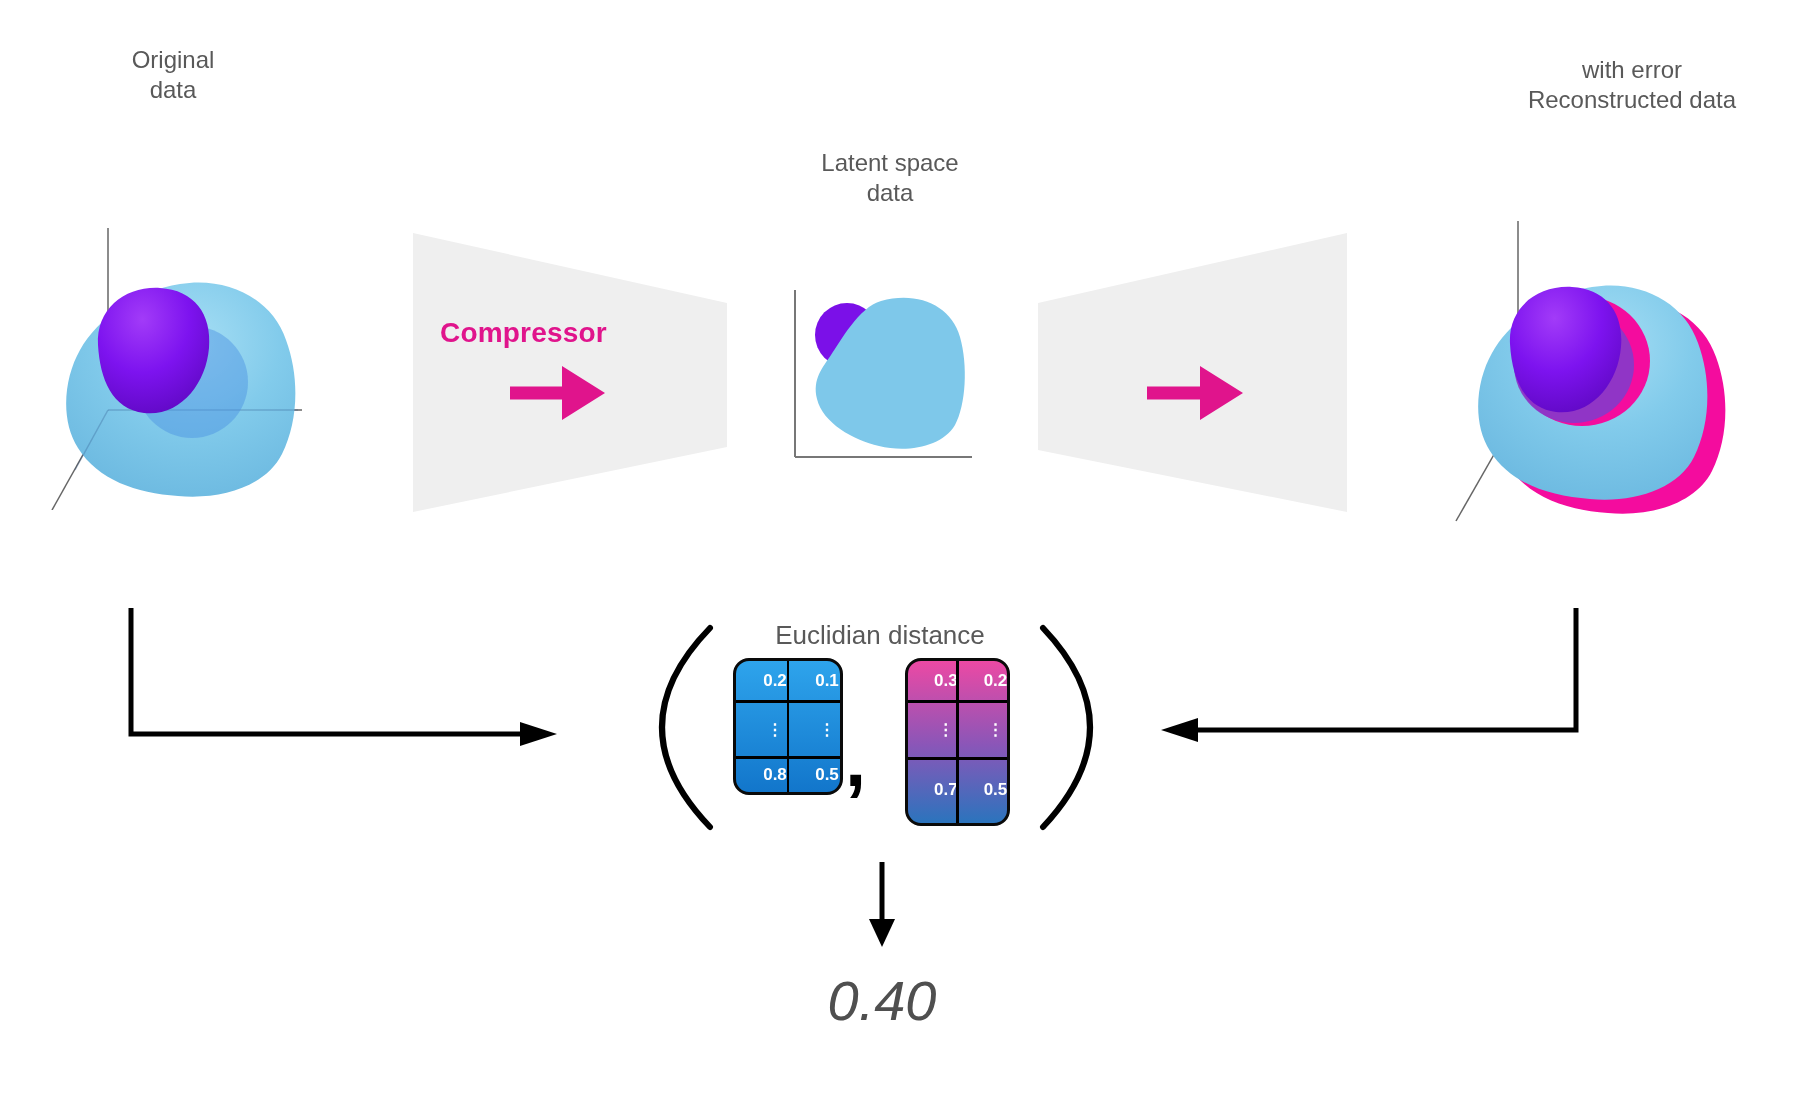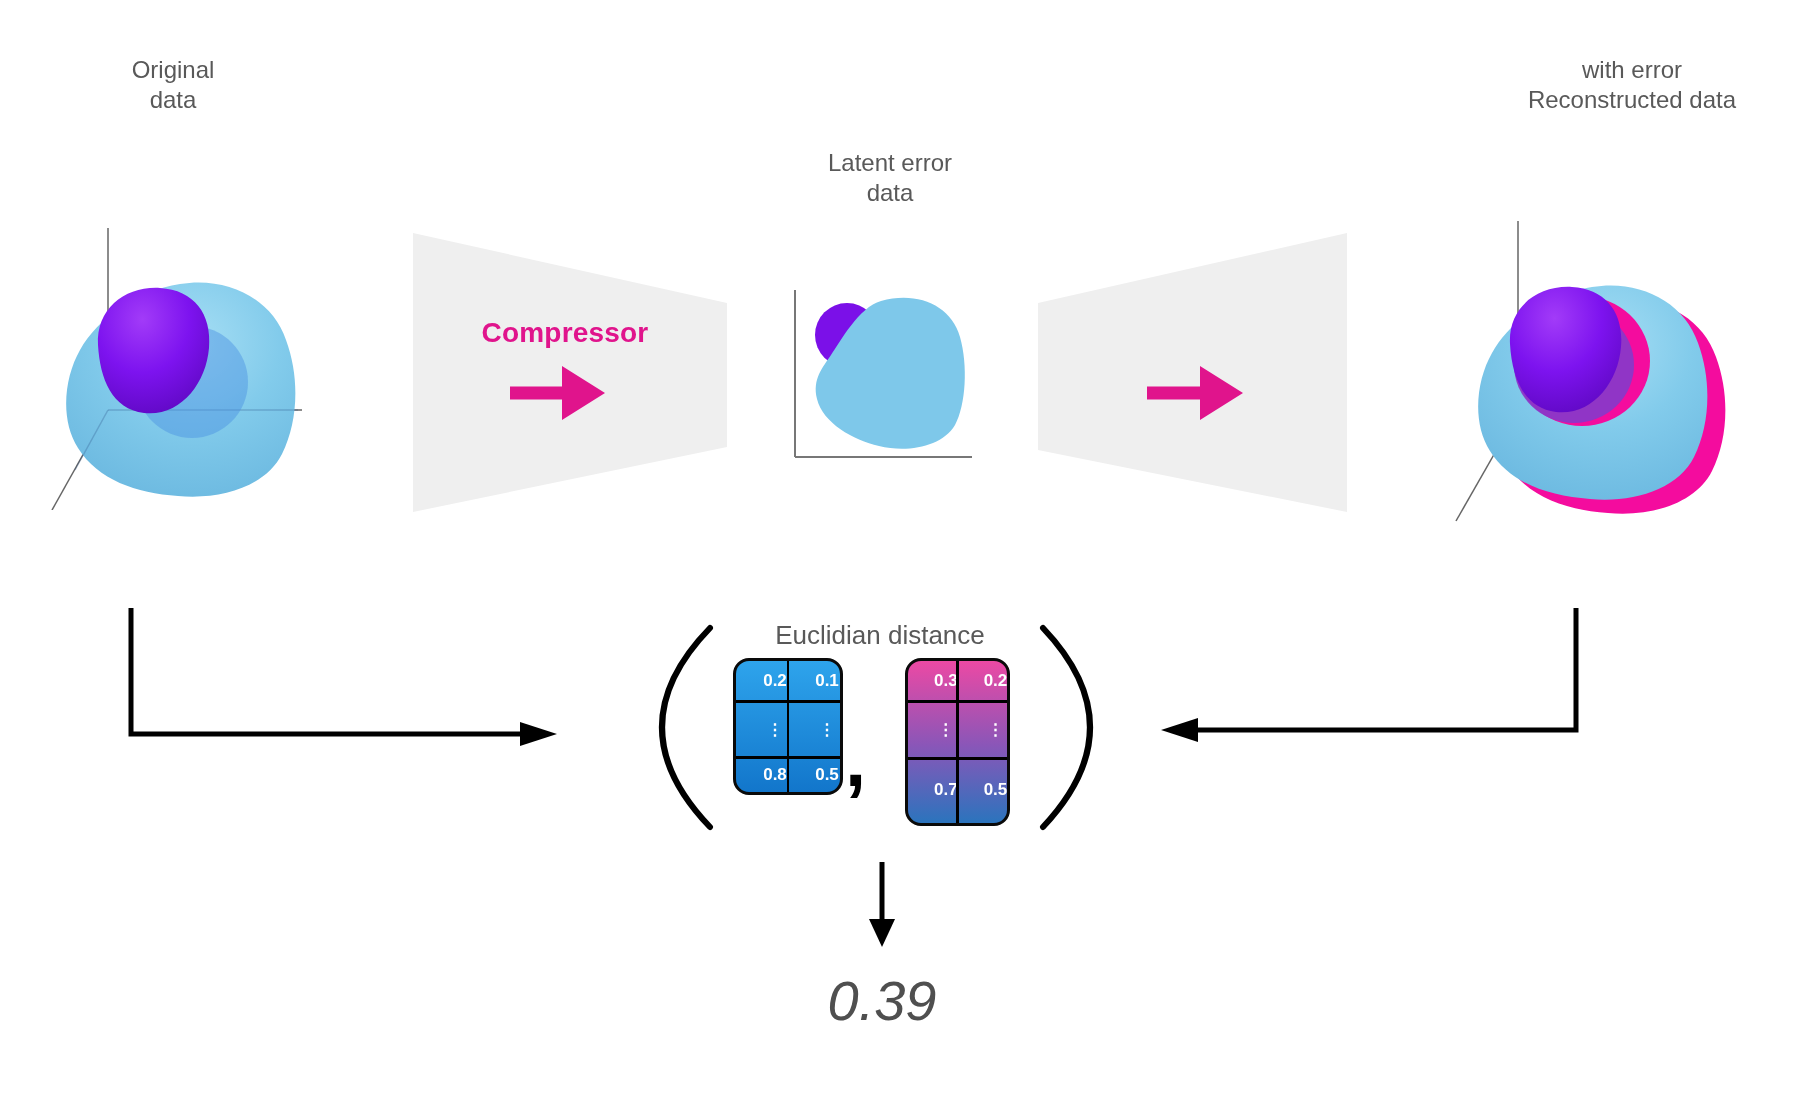--- a/index.html
+++ b/index.html
@@ -2,21 +2,21 @@
 <html style="--accent_pink: #E0148C; --deep_pink: #F40C9E; --panel_gray: #EFEFEF; --text_gray: #595959; --black: #000000; --axis_gray: #666666; --blob_blue: #7EC8EA; --blob_purple: #7B10E8; --matrix_left_top: #2EA4EC; --matrix_left_bottom: #1276CB; --matrix_right_top: #EC49A4; --matrix_right_mid: #8A56B8; --matrix_right_bottom: #2B74BD; --matrix_text: #FFFFFF;"><head>
 <meta charset="utf-8">
 <style>
   html,body{margin:0;padding:0;background:#ffffff;}
   #canvas{
     position:relative;width:1806px;height:1104px;background:#ffffff;
     font-family:"Liberation Sans", sans-serif;overflow:hidden;
   }
   .abs{position:absolute;}
   .glabel{color:var(--text_gray,#595959);font-size:24px;line-height:30px;text-align:center;}
-  .trap-label{color:var(--accent_pink,#E0148C);font-size:28px;font-weight:bold;text-align:center;letter-spacing:.2px;}
+  .trap-label{color:var(--accent_pink,#E0148C);font-size:28px;font-weight:bold;letter-spacing:.2px;}
   .eu-title{color:var(--text_gray,#595959);font-size:26px;text-align:center;}
   .err-value{color:#4f4f4f;font-size:56px;font-style:italic;text-align:center;}
   .err-caption{color:var(--text_gray,#595959);font-size:24px;text-align:center;}
   .comma{color:#000;font-size:76px;font-weight:bold;line-height:1;}
   .matrix{
     box-sizing:border-box;border:3px solid #0a0a0a;border-radius:16px;
     position:absolute;overflow:hidden;
   }
   .matrix-left{background:linear-gradient(180deg,var(--matrix_left_top,#2EA4EC),var(--matrix_left_bottom,#1276CB));}
   .matrix-right{background:linear-gradient(180deg,var(--matrix_right_top,#EC49A4),var(--matrix_right_mid,#8A56B8) 52%,var(--matrix_right_bottom,#2B74BD));}
@@ -40,21 +40,21 @@
         <stop offset="100%" stop-color="#67B5DE"></stop>
       </radialGradient>
       <radialGradient id="purpleGrad" cx="40%" cy="25%" r="85%">
         <stop offset="0%" stop-color="#A23BF8"></stop>
         <stop offset="50%" stop-color="#7D13EF"></stop>
         <stop offset="100%" stop-color="#5C07BE"></stop>
       </radialGradient>
     </defs>
   </svg>
 
-  <div class="abs glabel" style="left:58px;top:55px;width:230px;">
+  <div class="abs glabel" style="left:58px;top:45px;width:230px;">
     <div>Original</div>
     <div>data</div>
   </div>
 
   <svg class="abs" style="left:30px;top:180px;" width="330" height="330" viewBox="0 0 330 330">
     <g stroke="#666" stroke-width="1.5">
       <path d="M 78 48 V 230" fill="none"></path>
       <path d="M 78 230 H 272" fill="none"></path>
       <path d="M 78 230 L 22 330" fill="none"></path>
     </g>
@@ -65,21 +65,21 @@
     <path fill="url(#purpleGrad)" d="M 68 165 C 66 128 96 106 130 108 C 164 110 182 134 179 168 C 176 204 150 237 114 233 C 82 229 70 199 68 165 Z"></path>
   </svg>
 
   <svg class="abs" style="left:410px;top:230px;" width="320" height="285" viewBox="0 0 320 285">
     <polygon points="3,3 317,73 317,217 3,282" fill="#EFEFEF"></polygon>
     <path d="M 100 156.5 L 152 156.5 L 152 136 L 195 163 L 152 190 L 152 169.5 L 100 169.5 Z" fill="#E0148C"></path>
   </svg>
   <div class="abs trap-label" style="left:440px;top:317px;width:250px;">Compressor</div>
 
   <div class="abs glabel" style="left:780px;top:148px;width:220px;">
-    <div>Latent error</div>
+    <div>Latent space</div>
     <div>data</div>
   </div>
 
   <svg class="abs" style="left:765px;top:265px;" width="230" height="210" viewBox="0 0 230 210">
     <g stroke="#777" stroke-width="2">
       <path d="M 30 25 V 192" fill="none"></path>
       <path d="M 30 192 H 207" fill="none"></path>
     </g>
     <circle cx="82" cy="70" r="32" fill="#7B10E8"></circle>
     <path d="M 116 36 C 152 26 186 40 195 72 C 203 100 201 140 190 160 C 177 182 142 188 114 181 C 88 175 58 158 52 134 C 47 114 58 102 66 90 C 75 77 94 42 116 36 Z" fill="#7EC8EA"></path>
@@ -154,16 +154,16 @@
   <svg class="abs" style="left:1140px;top:600px;" width="450" height="150" viewBox="0 0 450 150">
     <path d="M 436 8 V 130 H 58" fill="none" stroke="#000" stroke-width="5"></path>
     <polygon points="58,118 21,130 58,142" fill="#000"></polygon>
   </svg>
 
   <svg class="abs" style="left:860px;top:855px;" width="44" height="100" viewBox="0 0 44 100">
     <path d="M 22 7 V 68" fill="none" stroke="#000" stroke-width="5"></path>
     <polygon points="9,64 35,64 22,92" fill="#000"></polygon>
   </svg>
 
-  <div class="abs err-value" style="left:782px;top:968px;width:200px;">0.39</div>
+  <div class="abs err-value" style="left:782px;top:968px;width:200px;">0.40</div>
 
 
 </div>
 
 </body></html>

